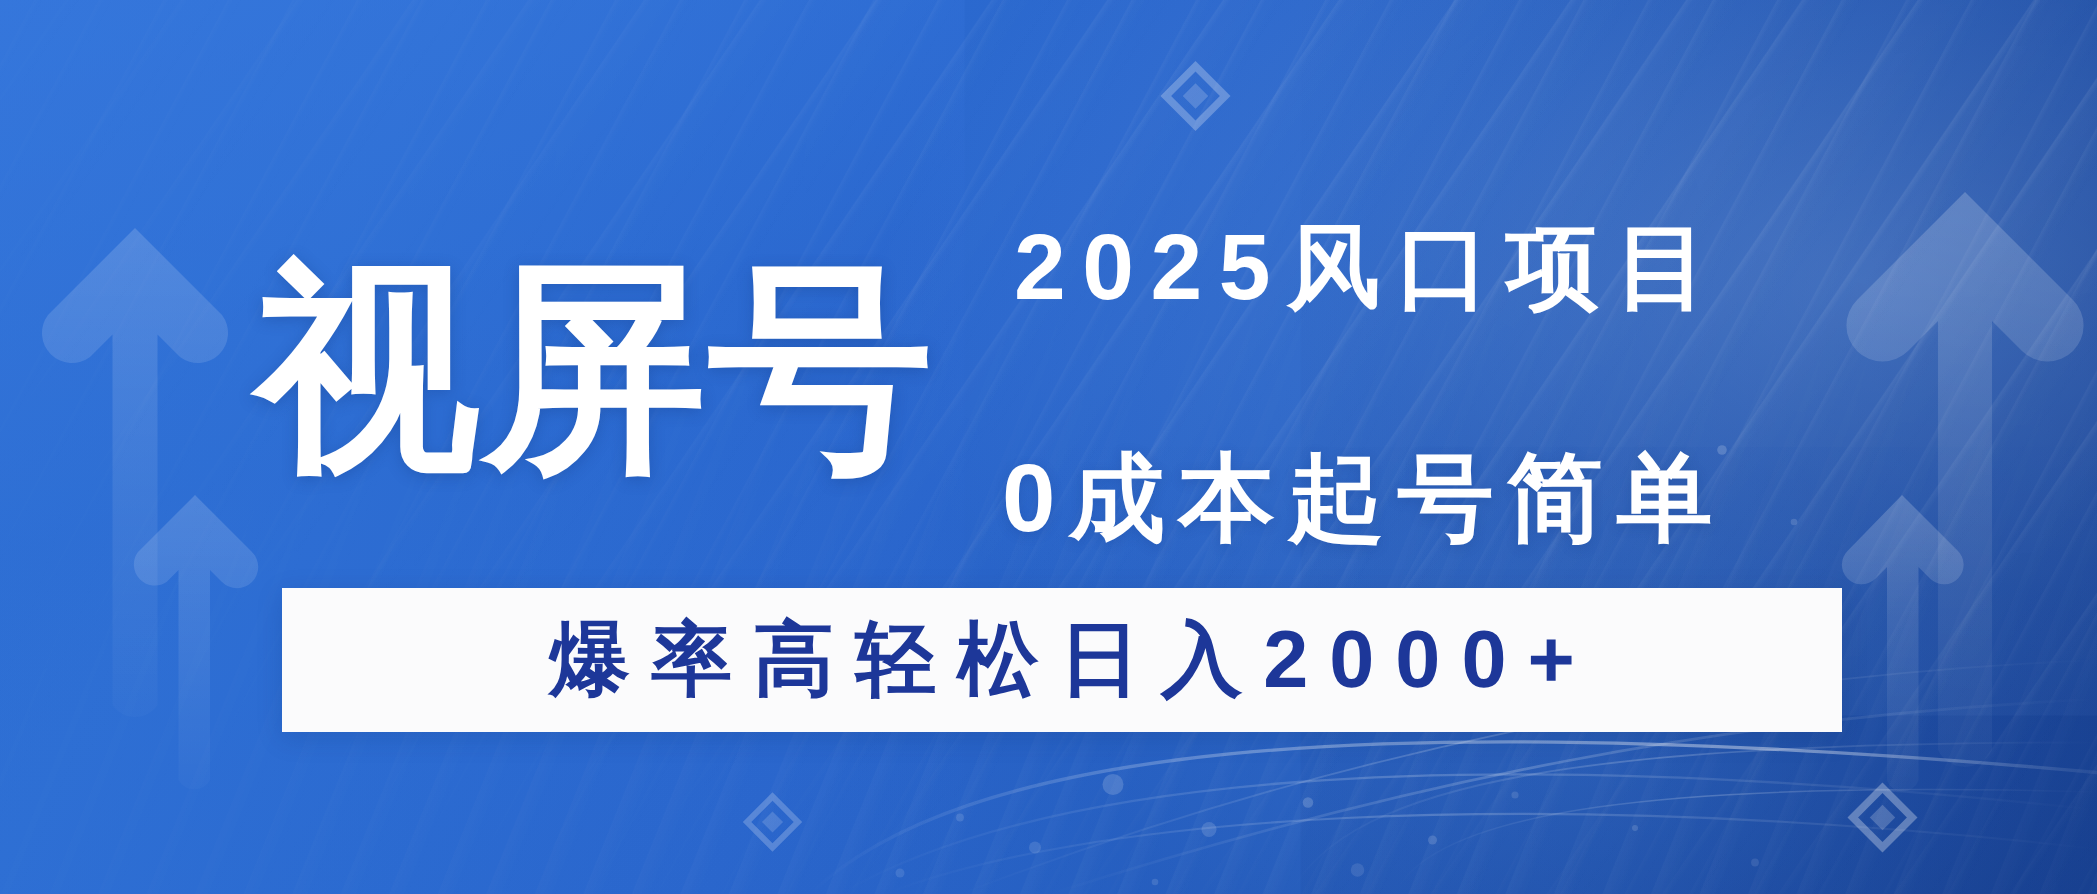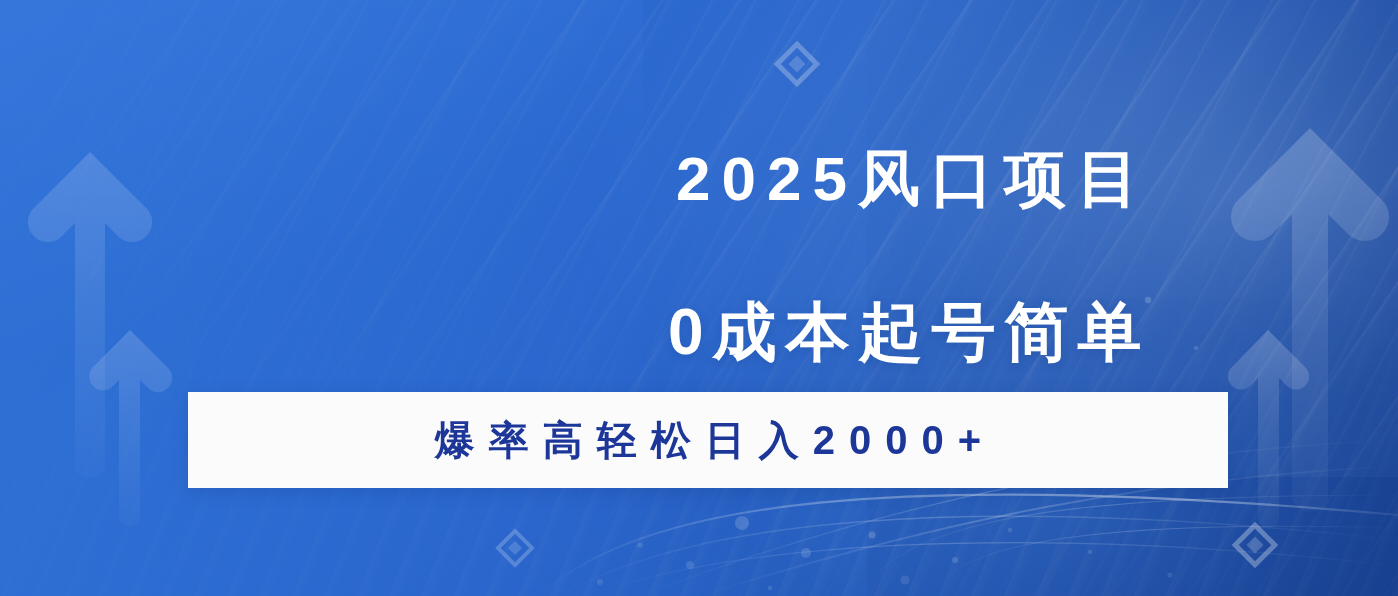--- a/index.html
+++ b/index.html
@@ -159,21 +159,21 @@
     top: 392px;
     width: 1040px;
     height: 96px;
     background: #fbfbfc;
     display: flex;
     align-items: center;
     justify-content: center;
     box-shadow: 0 4px 16px rgba(12,45,110,0.18);
   }
   .sub-banner-text {
-    font-size: 40px;
+    font-size: 54px;
     line-height: 1;
     font-weight: bold;
     color: #1d3799;
     letter-spacing: 14px;
     text-indent: 14px;
     white-space: nowrap;
   }
 </style>
 </head>
 <body>
@@ -313,20 +313,21 @@
       <circle cx="1196" cy="348" r="2.2" opacity="0.14"></circle>
     </g>
   </svg>
 
   <div class="streaks"></div>
   <div class="streaks-2"></div>
   <div class="streaks-low"></div>
 
   <div class="content">
 
+    <div class="brand-title">视屏号</div>
 
     <div class="tagline-1">2025风口项目</div>
 
     <div class="tagline-2">0成本起号简单</div>
 
     <div class="sub-banner">
       <span class="sub-banner-text">爆率高轻松日入2000+</span>
     </div>
 
   </div>

